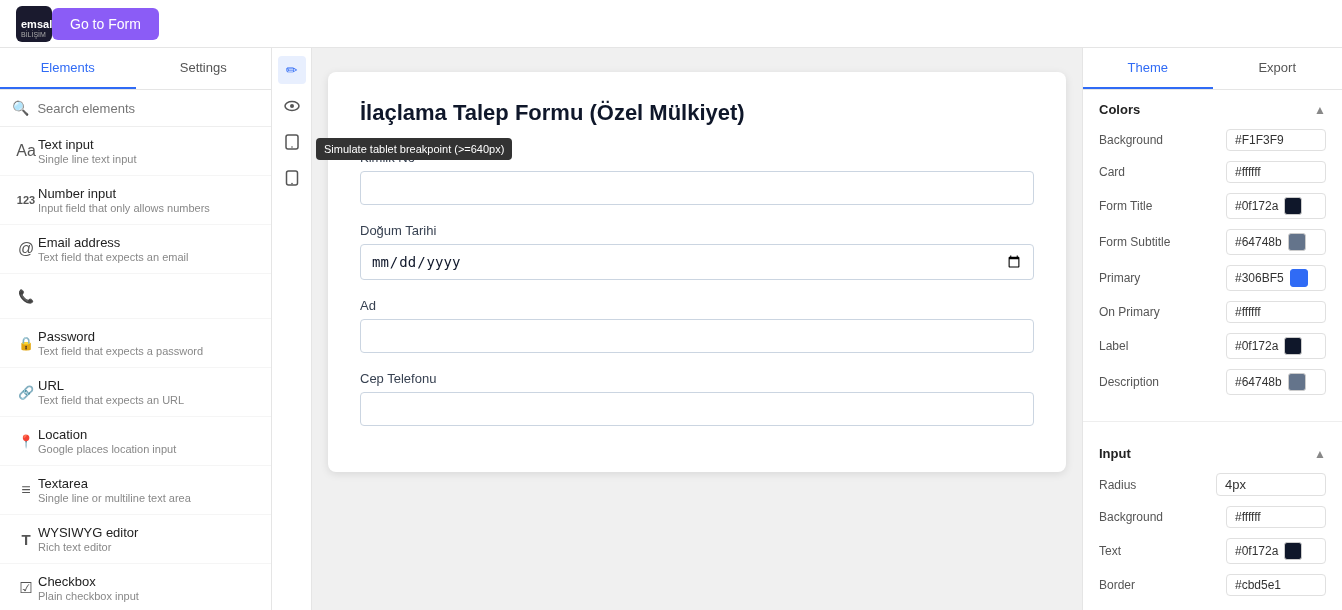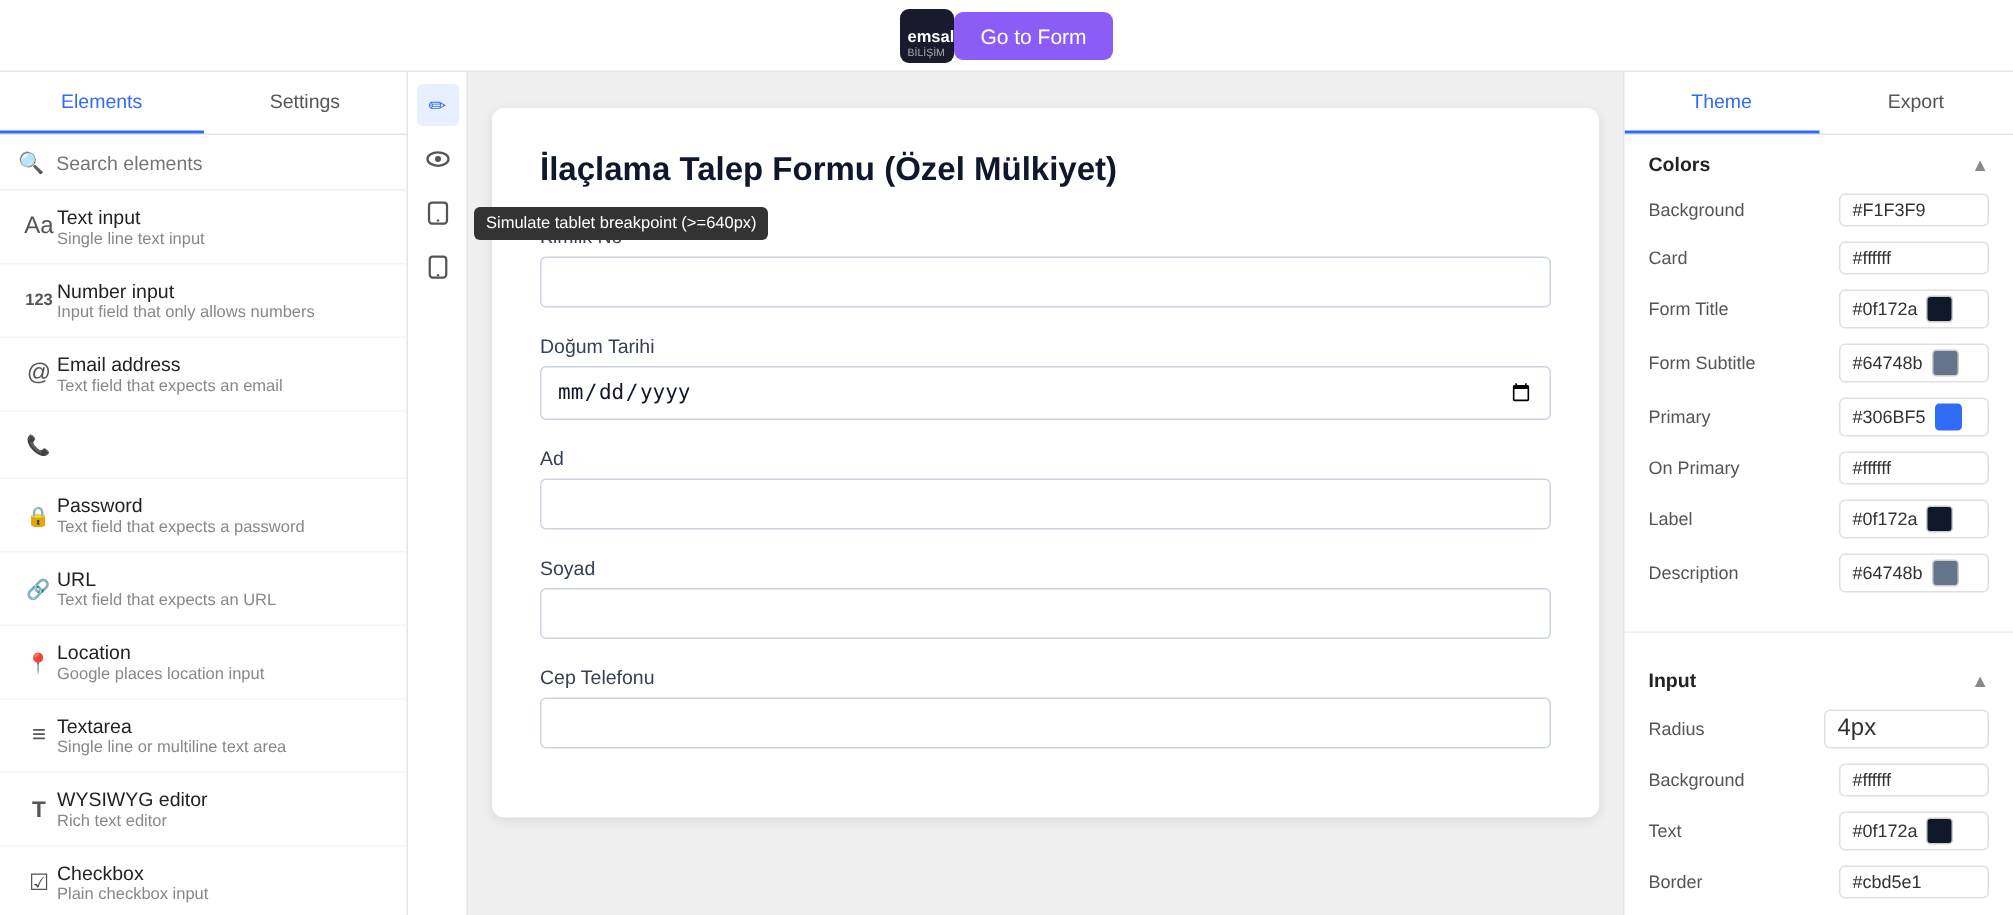--- a/index.html
+++ b/index.html
@@ -1,20 +1,20 @@
 <!DOCTYPE html>
 <html><head>
   <meta charset="utf-8">
   <style>
     * { box-sizing: border-box; margin: 0; padding: 0; }
     body { font-family: -apple-system, BlinkMacSystemFont, 'Segoe UI', sans-serif; background: #f5f5f5; display: flex; flex-direction: column; height: 610px; overflow: hidden; }
 
     
     .top-bar {
-      display: flex; align-items: center; justify-content: center;
+      display: flex; align-items: center; justify-content: flex-start;
       background: #fff; border-bottom: 1px solid #e5e5e5;
       padding: 0 16px; height: 48px; flex-shrink: 0;
     }
     .logo { display: flex; align-items: center; gap: 6px; }
     .logo-icon { width: 36px; height: 36px; }
     .go-to-form-btn {
       background: #8b5cf6; color: #fff; border: none; border-radius: 6px;
       padding: 8px 18px; font-size: 14px; cursor: pointer; font-weight: 500;
     }
 
@@ -122,21 +122,21 @@
       display: flex; align-items: center; justify-content: space-between;
       font-size: 13px; font-weight: 600; color: #222; margin-bottom: 12px;
       padding: 12px 16px 0;
     }
     .radius-row {
       display: flex; align-items: center; justify-content: space-between;
       margin-bottom: 10px; padding: 0 16px;
     }
     .radius-input {
       border: 1px solid #e0e0e0; border-radius: 4px; padding: 3px 8px;
-      font-size: 16px; color: #333; width: 110px; outline: none;
+      font-size: 13px; color: #333; width: 110px; outline: none;
     }
   </style>
 </head>
 <body>
 
 <div class="top-bar">
   <div class="logo">
     <svg class="logo-icon" viewBox="0 0 36 36">
       <rect width="36" height="36" rx="6" fill="#1a1a2e"></rect>
       <text x="5" y="22" font-size="11" font-weight="700" fill="white" font-family="sans-serif">emsal</text>
@@ -273,24 +273,20 @@
       <div class="form-group">
         <label class="form-label">Doğum Tarihi</label>
         <input class="form-input" type="date" placeholder="mm/dd/yyyy" style="">
       </div>
 
       <div class="form-group">
         <label class="form-label">Ad</label>
         <input class="form-input" type="text" style="">
       </div>
 
-      <div class="form-group">
-        <label class="form-label">Soyad</label>
-        <input class="form-input" type="text" style="">
-      </div>
 
       <div class="form-group">
         <label class="form-label">Cep Telefonu</label>
         <input class="form-input" type="text" style="">
       </div>
     </div>
   </div>
 
   <div class="right-sidebar">
     <div class="right-tabs">

